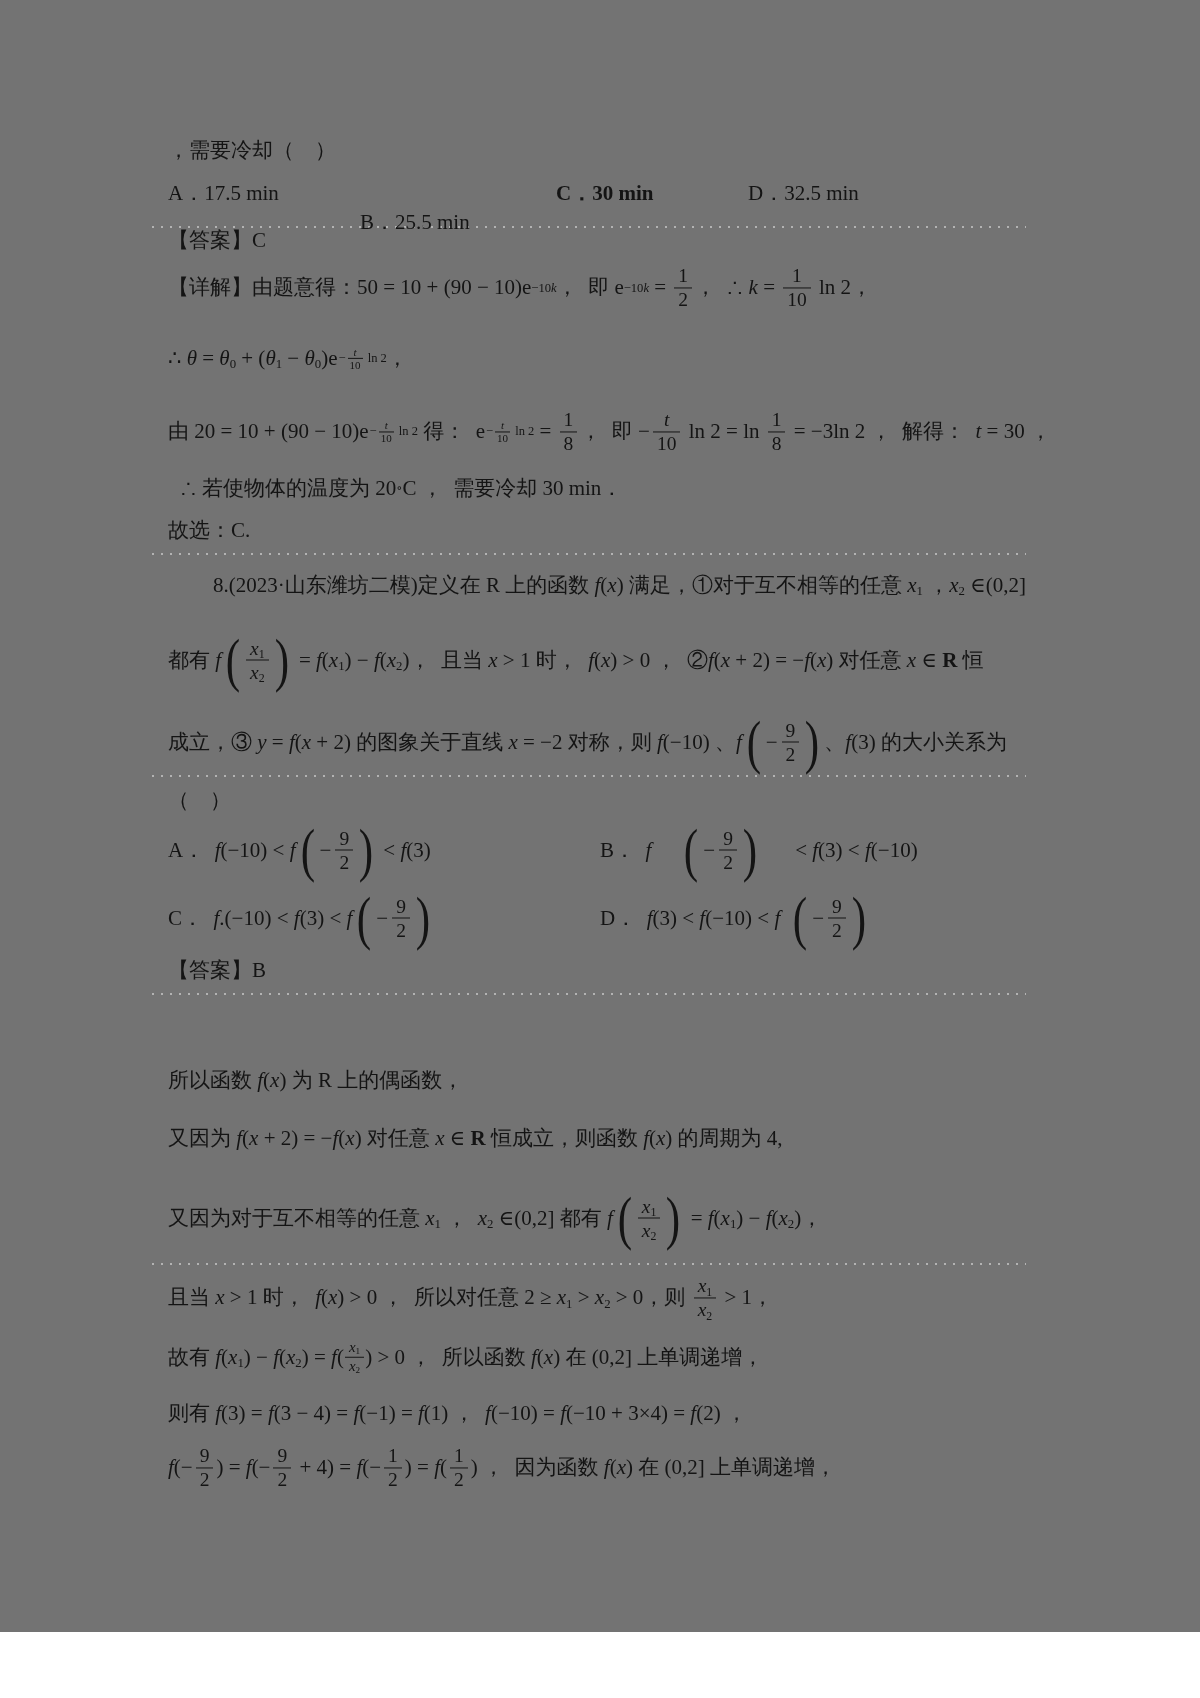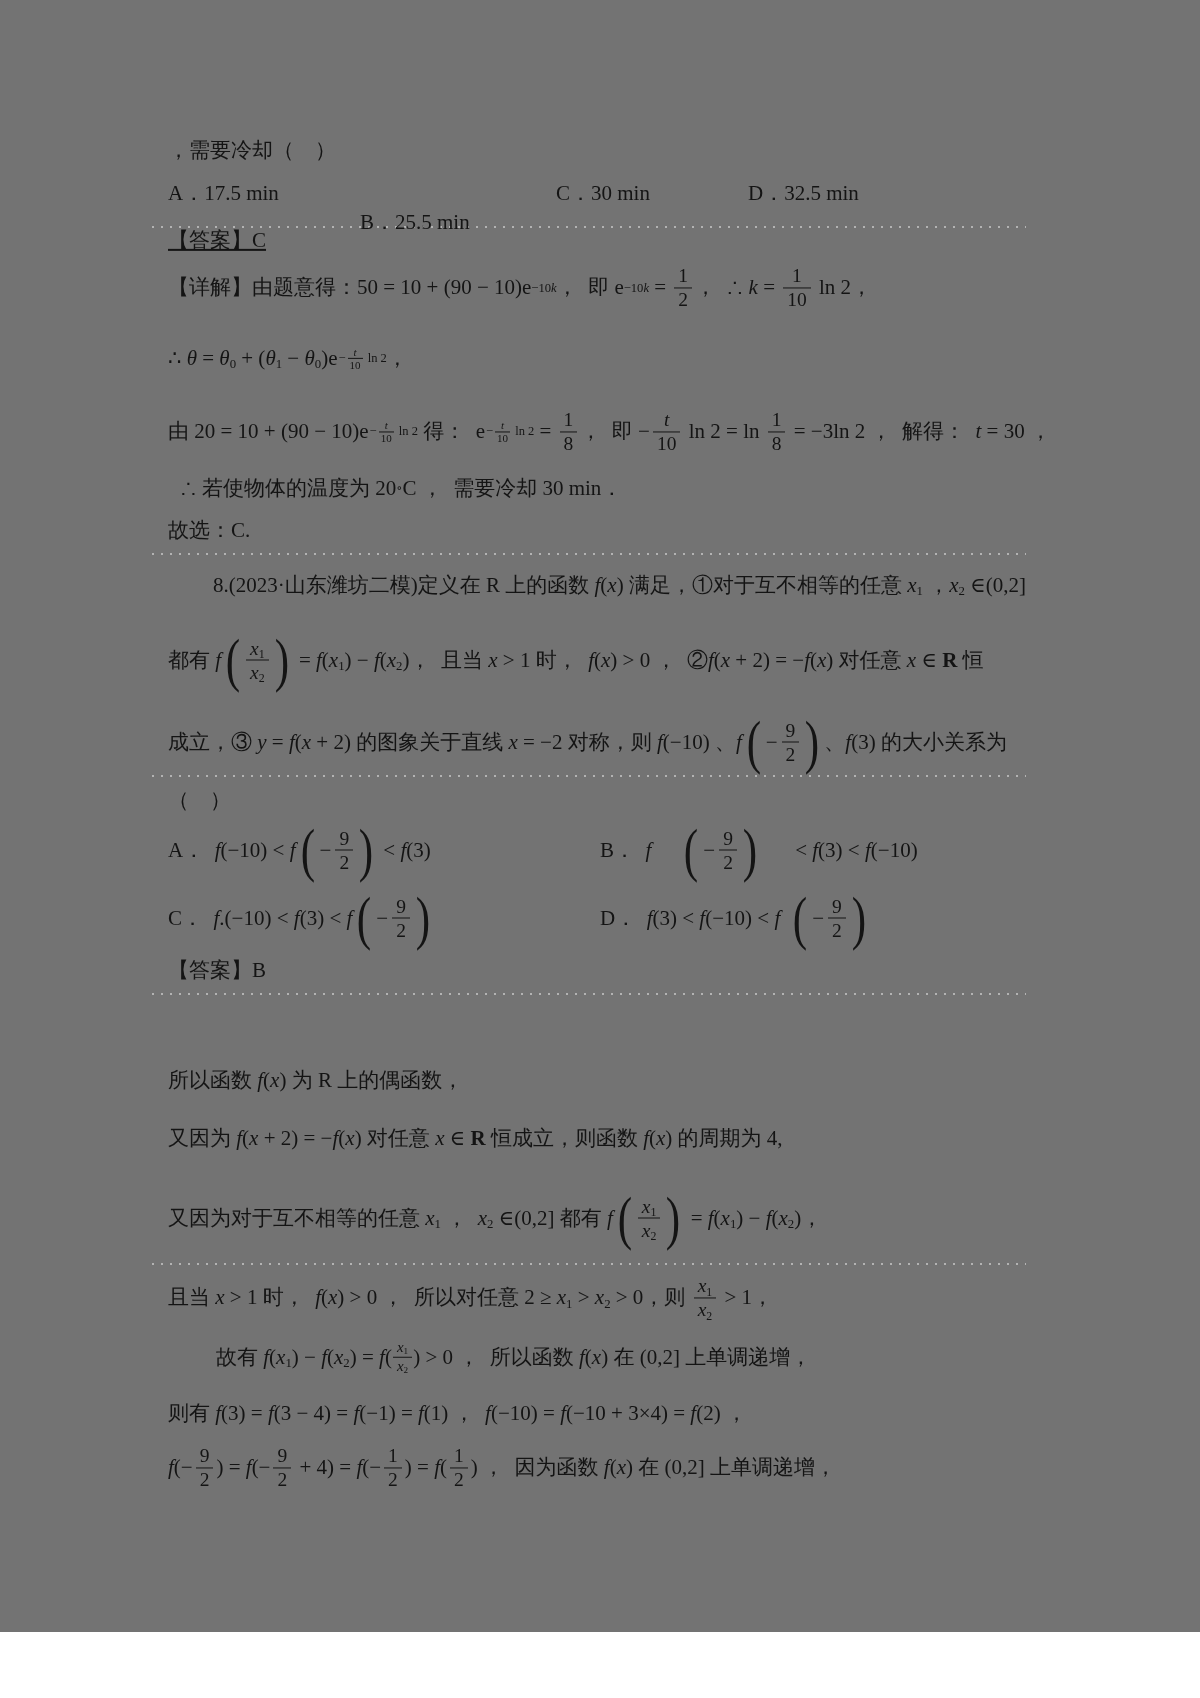--- a/index.html
+++ b/index.html
@@ -54,37 +54,37 @@
 
 <div id="page">
     <div class="dotline" style="top: 226px; left: 152px; width: 874px;"></div>
     <div class="dotline" style="top: 553px; left: 152px; width: 874px;"></div>
     <div class="dotline" style="top: 775px; left: 152px; width: 874px;"></div>
     <div class="dotline" style="top: 993px; left: 152px; width: 874px;"></div>
     <div class="dotline" style="top: 1263px; left: 152px; width: 874px;"></div>
     <div class="tline" style="top: 150px; left: 168px;"><span>，需要冷却（　）</span></div>
     <div class="tline" style="top: 193px; left: 168px;"><span>A．17.5 min</span></div>
     <div class="tline" style="top: 193px; left: 360px; margin-top: 29px;"><span>B．25.5 min</span></div>
-    <div class="tline" style="top: 193px; left: 556px;"><span>C．30 min</span></div>
+    <div class="tline" style="top: 193px; left: 556px; font-weight: bold;"><span>C．30 min</span></div>
     <div class="tline" style="top: 193px; left: 748px;"><span>D．32.5 min</span></div>
-    <div class="tline" style="top: 240px; left: 168px; text-decoration: underline;"><span>【答案】C</span></div>
+    <div class="tline" style="top: 240px; left: 168px;"><span>【答案】C</span></div>
     <div class="tline" style="top: 288px; left: 168px;"><span>【详解】由题意得：50 = 10 + (90 − 10)e</span><span class="supt">−10<i>k</i></span><span>，  即 e</span><span class="supt">−10<i>k</i></span><span> = </span><span class="frac"><span class="num">1</span><span class="den">2</span></span><span>，  ∴ <i>k</i> = </span><span class="frac"><span class="num">1</span><span class="den">10</span></span><span> ln 2，</span></div>
     <div class="tline" style="top: 358px; left: 168px;"><span>∴ <i>θ</i> = <i>θ</i><sub>0</sub> + (<i>θ</i><sub>1</sub> − <i>θ</i><sub>0</sub>)e</span><span class="exp">−<span class="frac"><span class="num"><i>t</i></span><span class="den">10</span></span> ln 2</span><span>，</span></div>
     <div class="tline" style="top: 432px; left: 168px;"><span>由 20 = 10 + (90 − 10)e</span><span class="exp">−<span class="frac"><span class="num"><i>t</i></span><span class="den">10</span></span> ln 2</span><span> 得：  e</span><span class="exp">−<span class="frac"><span class="num"><i>t</i></span><span class="den">10</span></span> ln 2</span><span> = </span><span class="frac"><span class="num">1</span><span class="den">8</span></span><span>，  即 −</span><span class="frac"><span class="num"><i>t</i></span><span class="den">10</span></span><span> ln 2 = ln </span><span class="frac"><span class="num">1</span><span class="den">8</span></span><span> = −3ln 2 ，  解得：  <i>t</i> = 30 ，</span></div>
     <div class="tline" style="top: 488px; left: 180px;"><span>∴ 若使物体的温度为 20</span><span class="supt">∘</span><span>C ，  需要冷却 30 min．</span></div>
     <div class="tline" style="top: 530px; left: 168px;"><span>故选：C.</span></div>
     <div class="tline" style="top: 585px; left: 168px; margin-left: 45px;"><span>8.(2023·山东潍坊二模)定义在 R 上的函数 <i>f</i>(<i>x</i>) 满足，①对于互不相等的任意 <i>x</i><sub>1</sub> ，<i>x</i><sub>2</sub> ∈(0,2]</span></div>
     <div class="tline" style="top: 660px; left: 168px;"><span>都有 <i>f</i></span><span class="bigfrac"><span class="bp">(</span><span class="frac"><span class="num"><i>x</i><sub>1</sub></span><span class="den"><i>x</i><sub>2</sub></span></span><span class="bp">)</span></span><span> = <i>f</i>(<i>x</i><sub>1</sub>) − <i>f</i>(<i>x</i><sub>2</sub>)，  且当 <i>x</i> &gt; 1 时，  <i>f</i>(<i>x</i>) &gt; 0 ，  ②<i>f</i>(<i>x</i> + 2) = −<i>f</i>(<i>x</i>) 对任意 <i>x</i> ∈ <b>R</b> 恒</span></div>
     <div class="tline" style="top: 742px; left: 168px;"><span>成立，③ <i>y</i> = <i>f</i>(<i>x</i> + 2) 的图象关于直线 <i>x</i> = −2 对称，则 <i>f</i>(−10) 、<i>f</i></span><span class="bigfrac"><span class="bp">(</span><span class="pre">−</span><span class="frac"><span class="num">9</span><span class="den">2</span></span><span class="bp">)</span></span><span>、<i>f</i>(3) 的大小关系为</span></div>
     <div class="tline" style="top: 800px; left: 168px;"><span>（　）</span></div>
     <div class="tline" style="top: 850px; left: 168px;"><span>A．  <i>f</i>(−10) &lt; <i>f</i></span><span class="bigfrac"><span class="bp">(</span><span class="pre">−</span><span class="frac"><span class="num">9</span><span class="den">2</span></span><span class="bp">)</span></span><span> &lt; <i>f</i>(3)</span></div>
     <div class="tline" style="top: 850px; left: 600px; gap: 28px;"><span>B．  <i>f</i></span><span class="bigfrac"><span class="bp">(</span><span class="pre">−</span><span class="frac"><span class="num">9</span><span class="den">2</span></span><span class="bp">)</span></span><span> &lt; <i>f</i>(3) &lt; <i>f</i>(−10)</span></div>
     <div class="tline" style="top: 918px; left: 168px;"><span>C．  <i>f</i>.(−10) &lt; <i>f</i>(3) &lt; <i>f</i></span><span class="bigfrac"><span class="bp">(</span><span class="pre">−</span><span class="frac"><span class="num">9</span><span class="den">2</span></span><span class="bp">)</span></span></div>
     <div class="tline" style="top: 918px; left: 600px; gap: 8px;"><span>D．  <i>f</i>(3) &lt; <i>f</i>(−10) &lt; <i>f</i></span><span class="bigfrac"><span class="bp">(</span><span class="pre">−</span><span class="frac"><span class="num">9</span><span class="den">2</span></span><span class="bp">)</span></span></div>
     <div class="tline" style="top: 970px; left: 168px;"><span>【答案】B</span></div>
     <div class="tline" style="top: 1080px; left: 168px;"><span>所以函数 <i>f</i>(<i>x</i>) 为 R 上的偶函数，</span></div>
     <div class="tline" style="top: 1138px; left: 168px; justify-content: flex-end;"><span>又因为 <i>f</i>(<i>x</i> + 2) = −<i>f</i>(<i>x</i>) 对任意 <i>x</i> ∈ <b>R</b> 恒成立，则函数 <i>f</i>(<i>x</i>) 的周期为 4,</span></div>
     <div class="tline" style="top: 1218px; left: 168px;"><span>又因为对于互不相等的任意 <i>x</i><sub>1</sub> ，  <i>x</i><sub>2</sub> ∈(0,2] 都有 <i>f</i></span><span class="bigfrac"><span class="bp">(</span><span class="frac"><span class="num"><i>x</i><sub>1</sub></span><span class="den"><i>x</i><sub>2</sub></span></span><span class="bp">)</span></span><span> = <i>f</i>(<i>x</i><sub>1</sub>) − <i>f</i>(<i>x</i><sub>2</sub>)，</span></div>
     <div class="tline" style="top: 1298px; left: 168px;"><span>且当 <i>x</i> &gt; 1 时，  <i>f</i>(<i>x</i>) &gt; 0 ，  所以对任意 2 ≥ <i>x</i><sub>1</sub> &gt; <i>x</i><sub>2</sub> &gt; 0，则 </span><span class="frac"><span class="num"><i>x</i><sub>1</sub></span><span class="den"><i>x</i><sub>2</sub></span></span><span> &gt; 1，</span></div>
-    <div class="tline" style="top: 1357px; left: 168px; margin-left: 48px;"><span>故有 <i>f</i>(<i>x</i><sub>1</sub>) − <i>f</i>(<i>x</i><sub>2</sub>) = <i>f</i>(</span><span class="frac s"><span class="num"><i>x</i><sub>1</sub></span><span class="den"><i>x</i><sub>2</sub></span></span><span>) &gt; 0 ，  所以函数 <i>f</i>(<i>x</i>) 在 (0,2] 上单调递增，</span></div>
+    <div class="tline" style="top: 1357px; left: 168px;"><span>故有 <i>f</i>(<i>x</i><sub>1</sub>) − <i>f</i>(<i>x</i><sub>2</sub>) = <i>f</i>(</span><span class="frac s"><span class="num"><i>x</i><sub>1</sub></span><span class="den"><i>x</i><sub>2</sub></span></span><span>) &gt; 0 ，  所以函数 <i>f</i>(<i>x</i>) 在 (0,2] 上单调递增，</span></div>
     <div class="tline" style="top: 1413px; left: 168px;"><span>则有 <i>f</i>(3) = <i>f</i>(3 − 4) = <i>f</i>(−1) = <i>f</i>(1) ，  <i>f</i>(−10) = <i>f</i>(−10 + 3×4) = <i>f</i>(2) ，</span></div>
     <div class="tline" style="top: 1468px; left: 168px;"><span><i>f</i>(−</span><span class="frac"><span class="num">9</span><span class="den">2</span></span><span>) = <i>f</i>(−</span><span class="frac"><span class="num">9</span><span class="den">2</span></span><span> + 4) = <i>f</i>(−</span><span class="frac"><span class="num">1</span><span class="den">2</span></span><span>) = <i>f</i>(</span><span class="frac"><span class="num">1</span><span class="den">2</span></span><span>) ，  因为函数 <i>f</i>(<i>x</i>) 在 (0,2] 上单调递增，</span></div>
   </div>
 
 </body></html>

